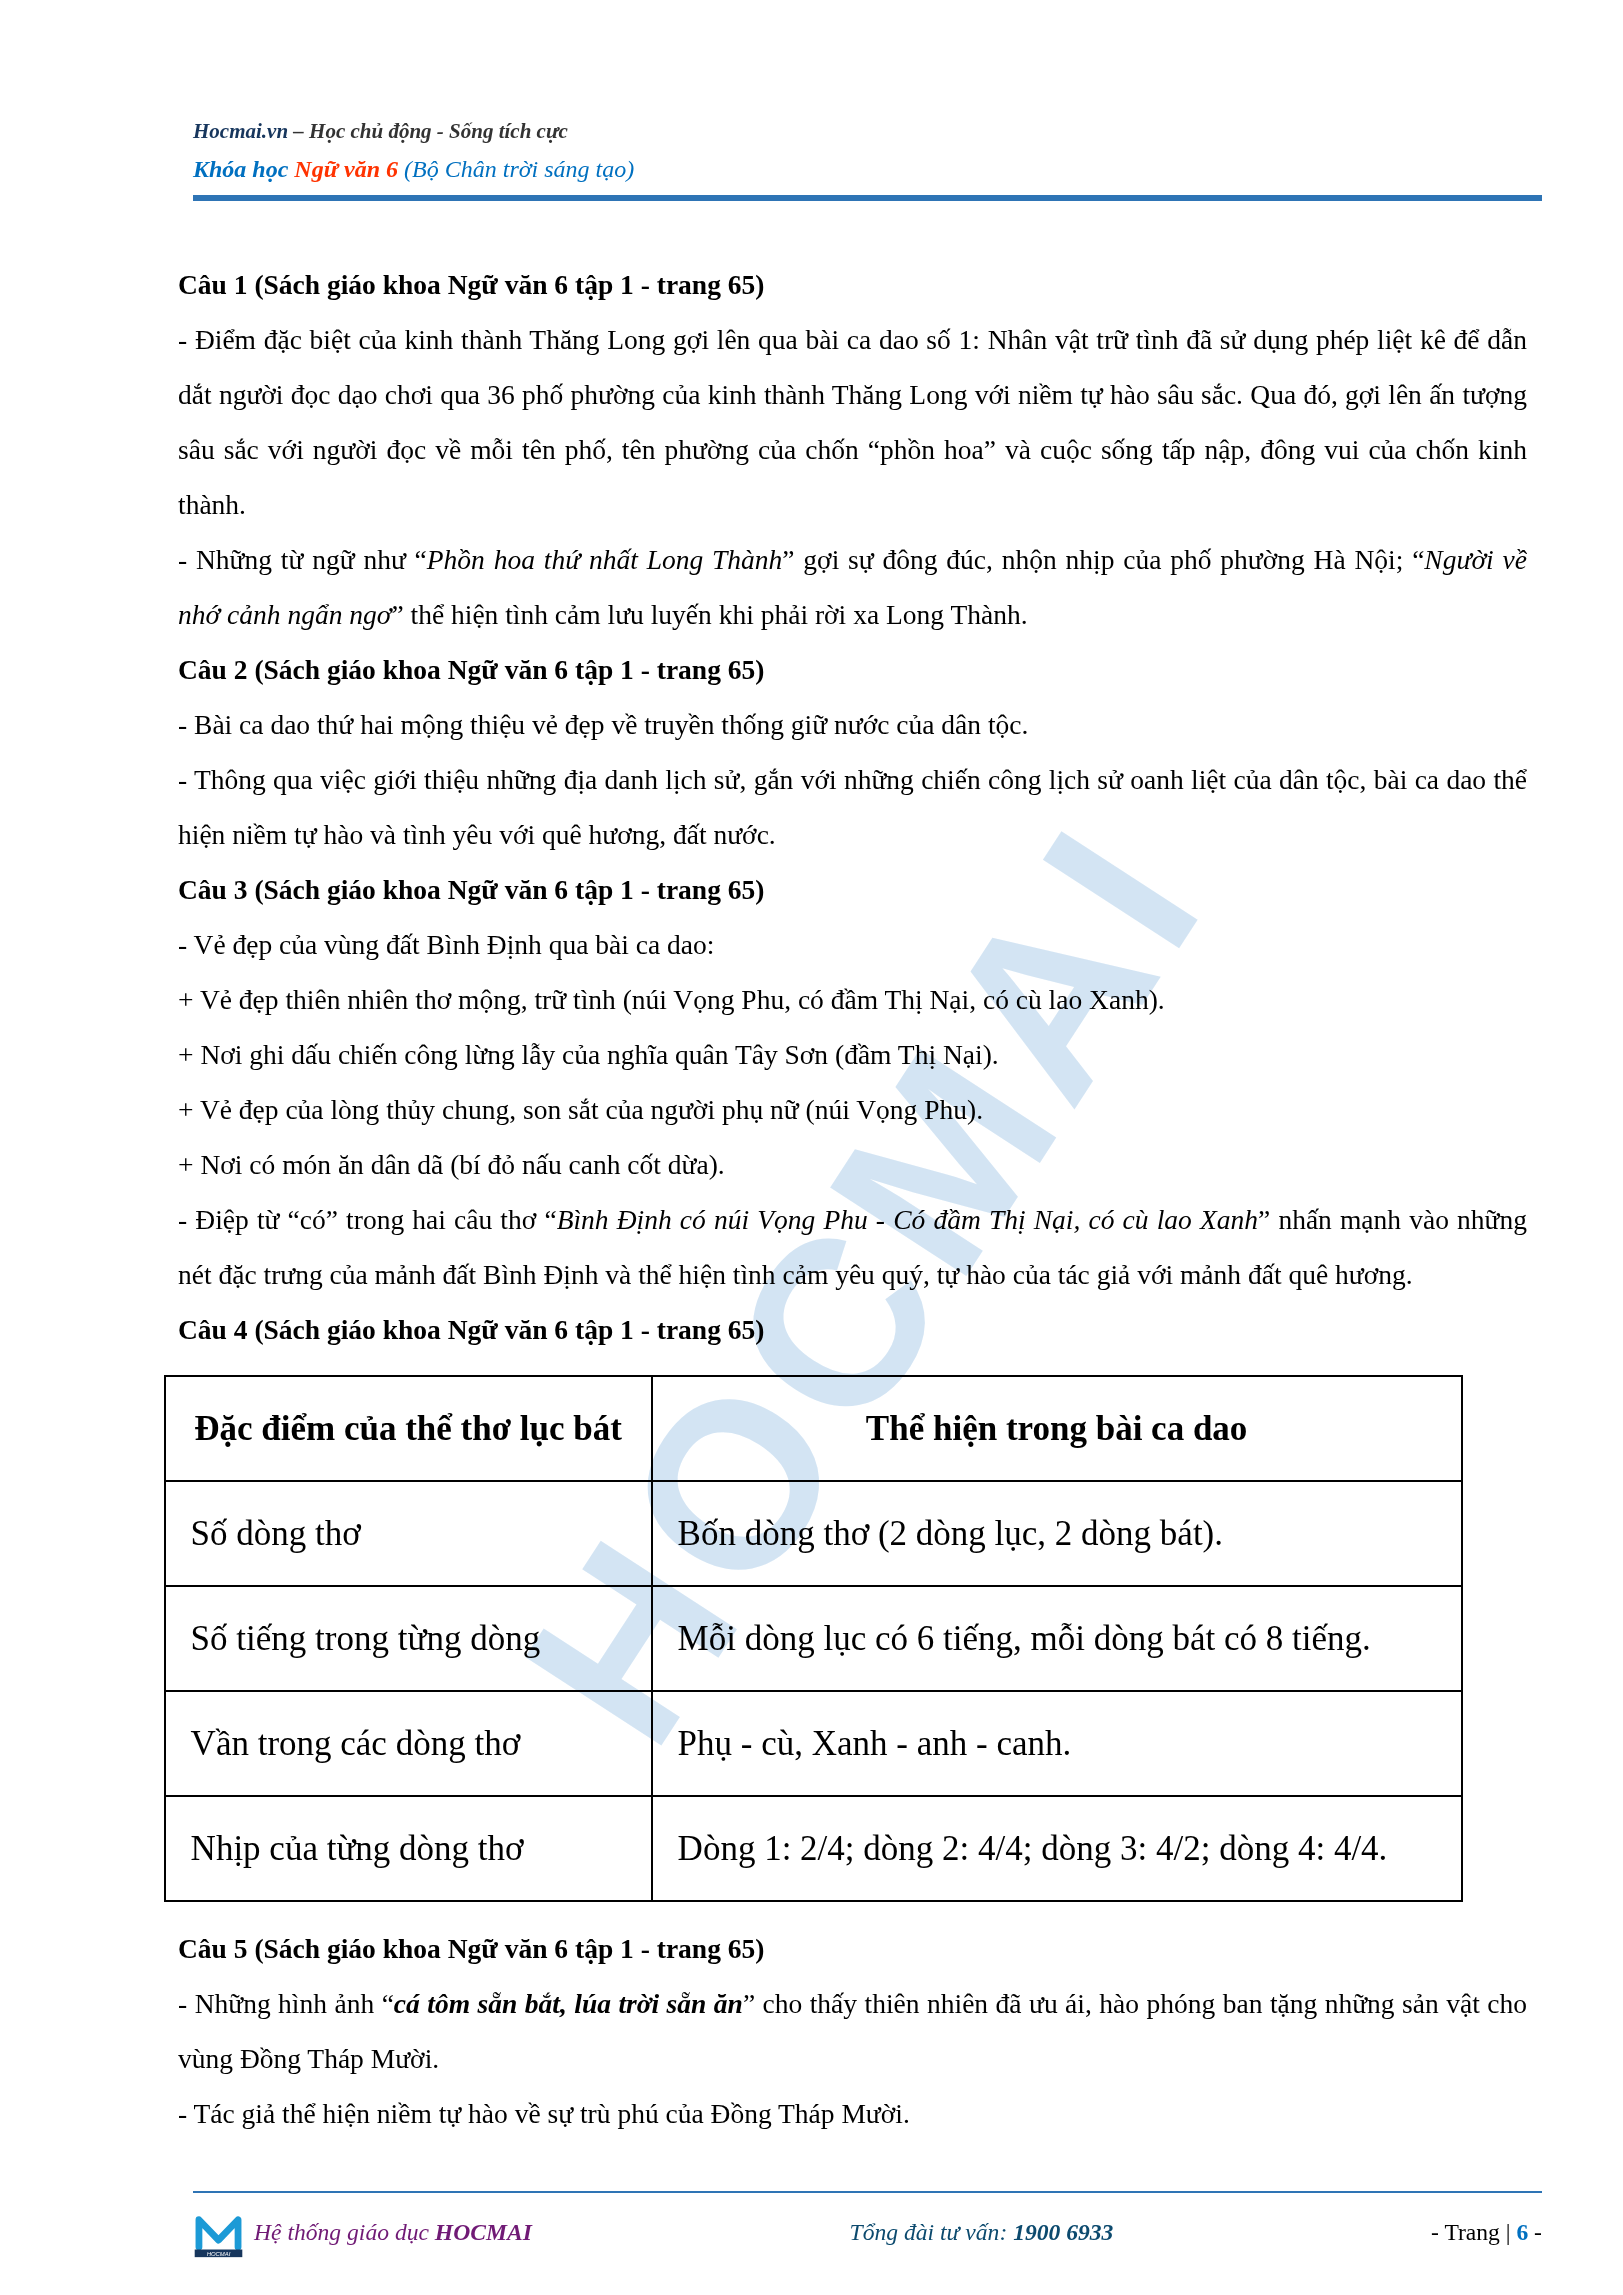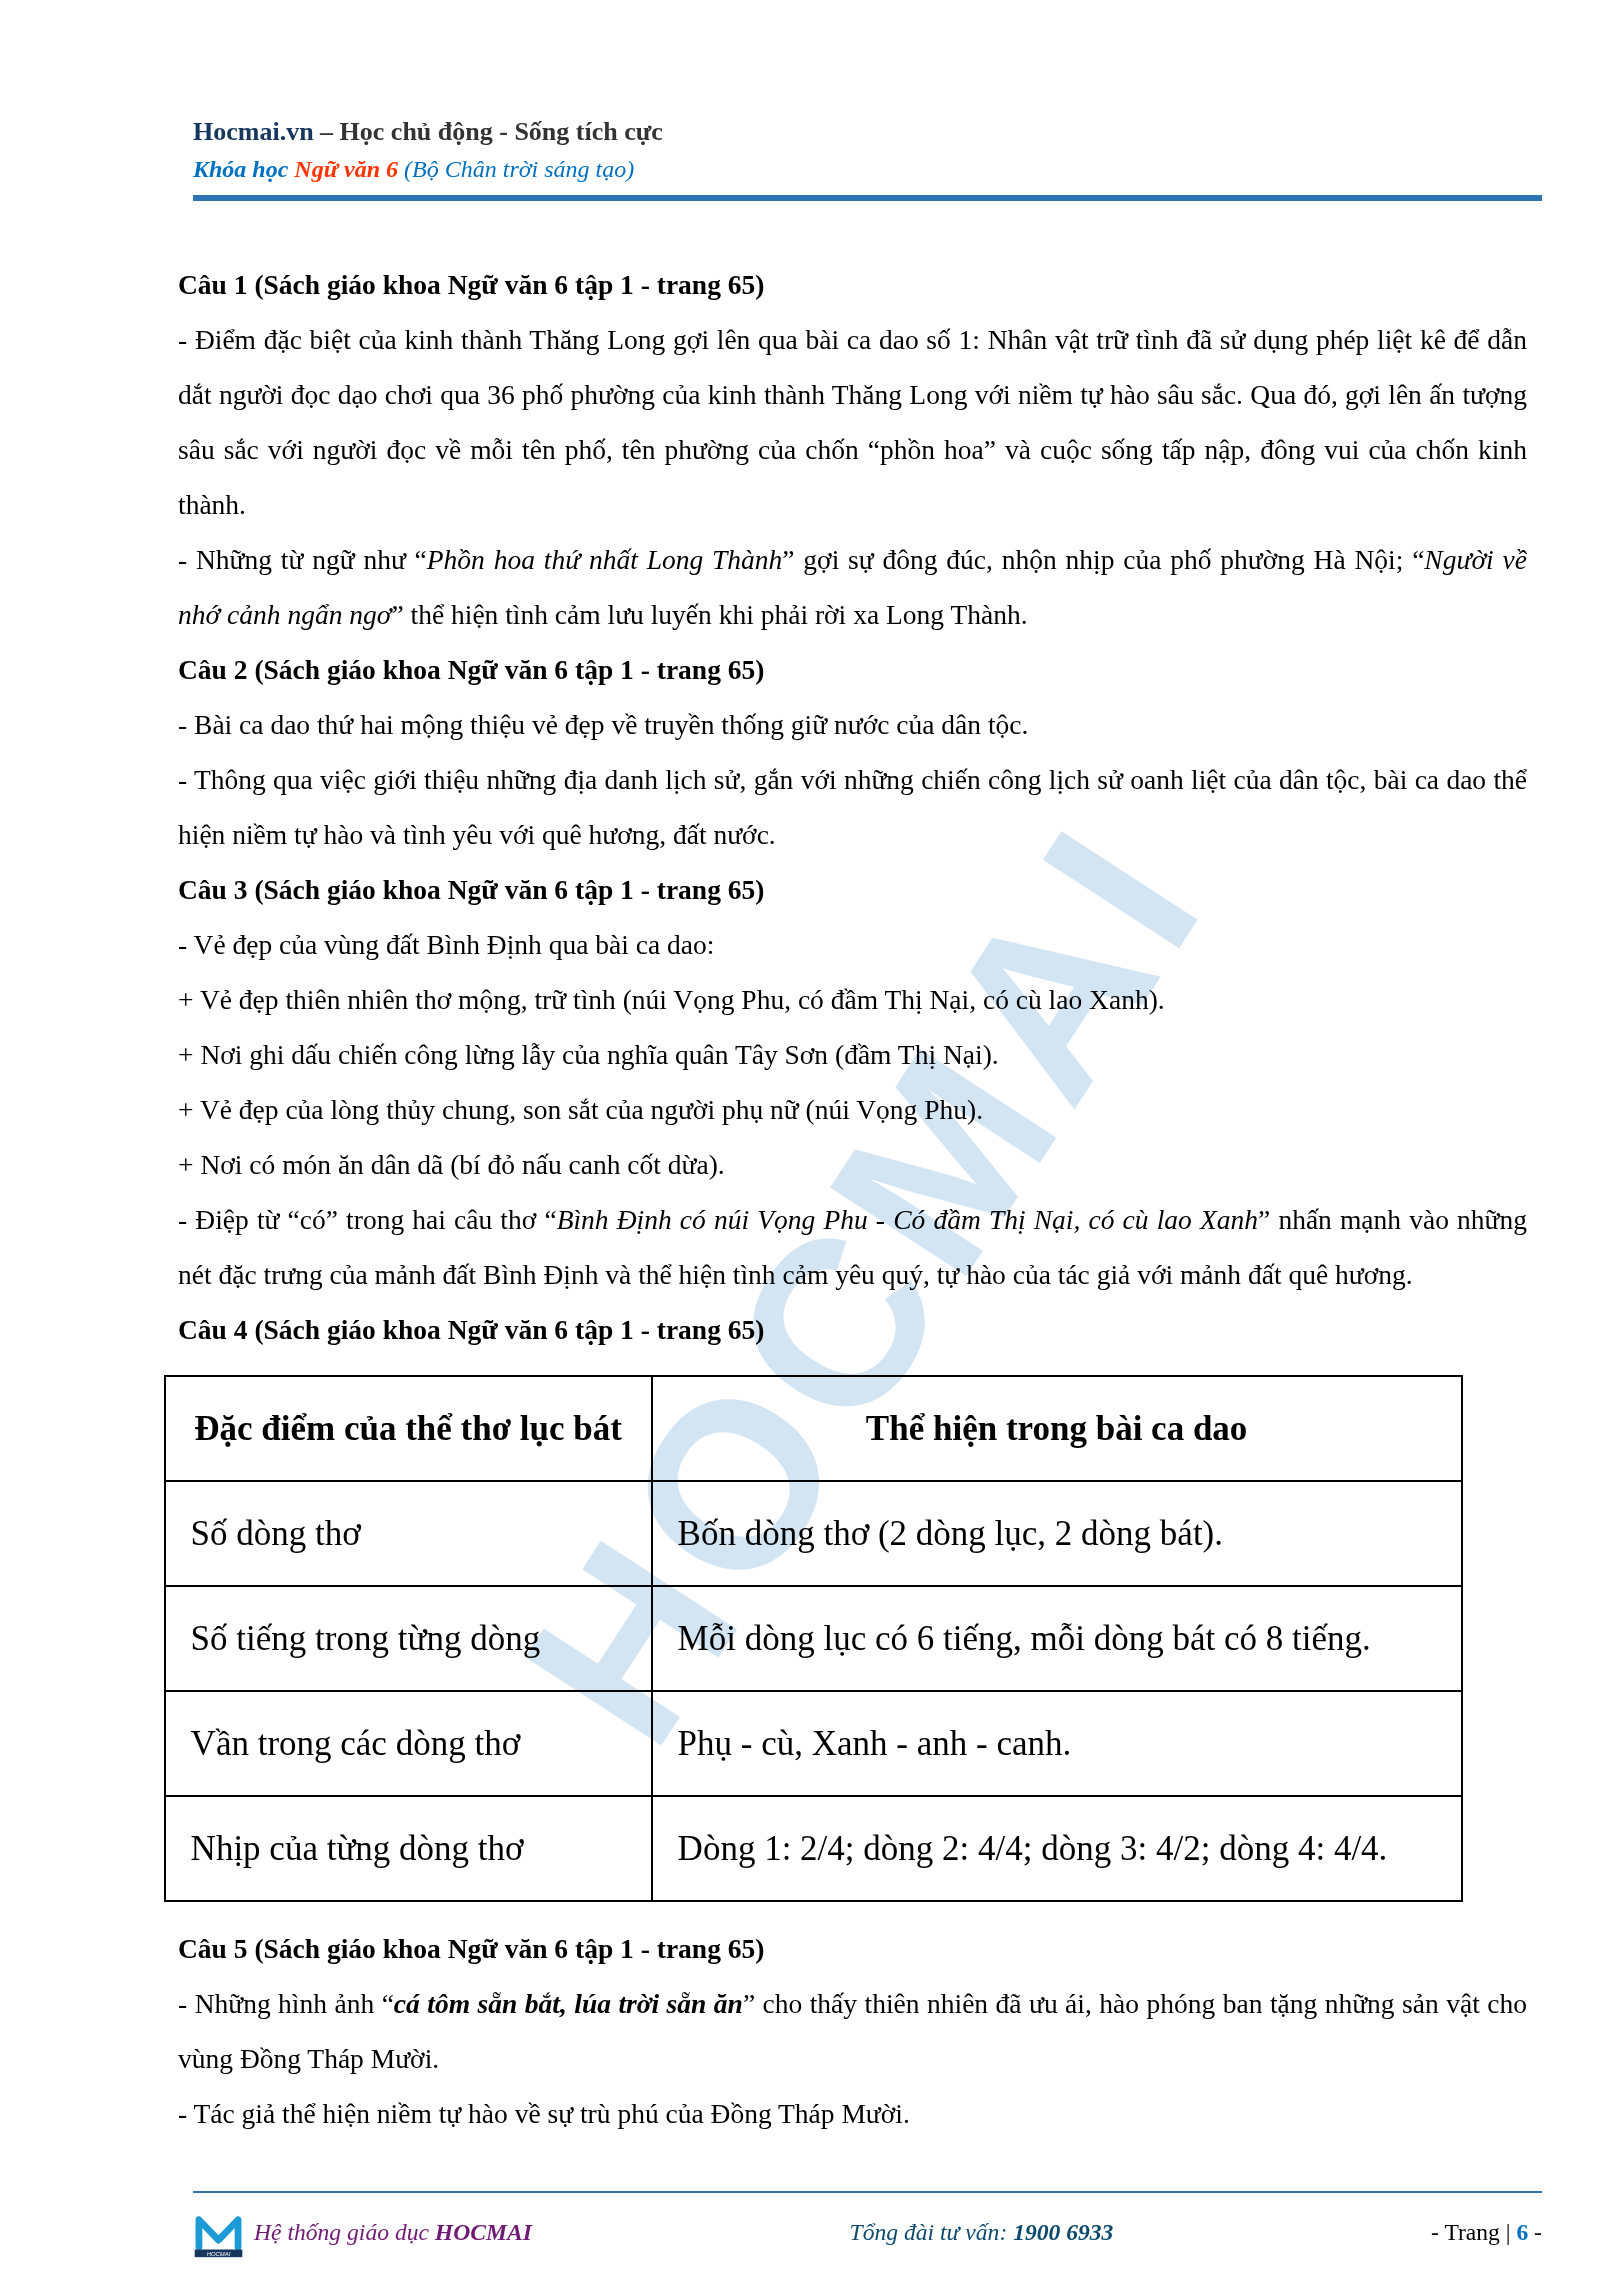--- a/index.html
+++ b/index.html
@@ -30,22 +30,23 @@
   }
   
   .header {
     position: absolute;
     left: 193px;
     top: 115px;
     width: 1349px;
     z-index: 2;
   }
   .header-line1 {
-    font-size: 26px;
+    font-size: 21px;
     line-height: 33px;
+    font-style: italic;
     font-weight: bold;
     color: #333333;
   }
   .brand { color: #17365d; }
   .header-line2 {
     font-size: 24px;
     line-height: 33px;
     font-style: italic;
     font-weight: bold;
     margin-top: 5.2px;

